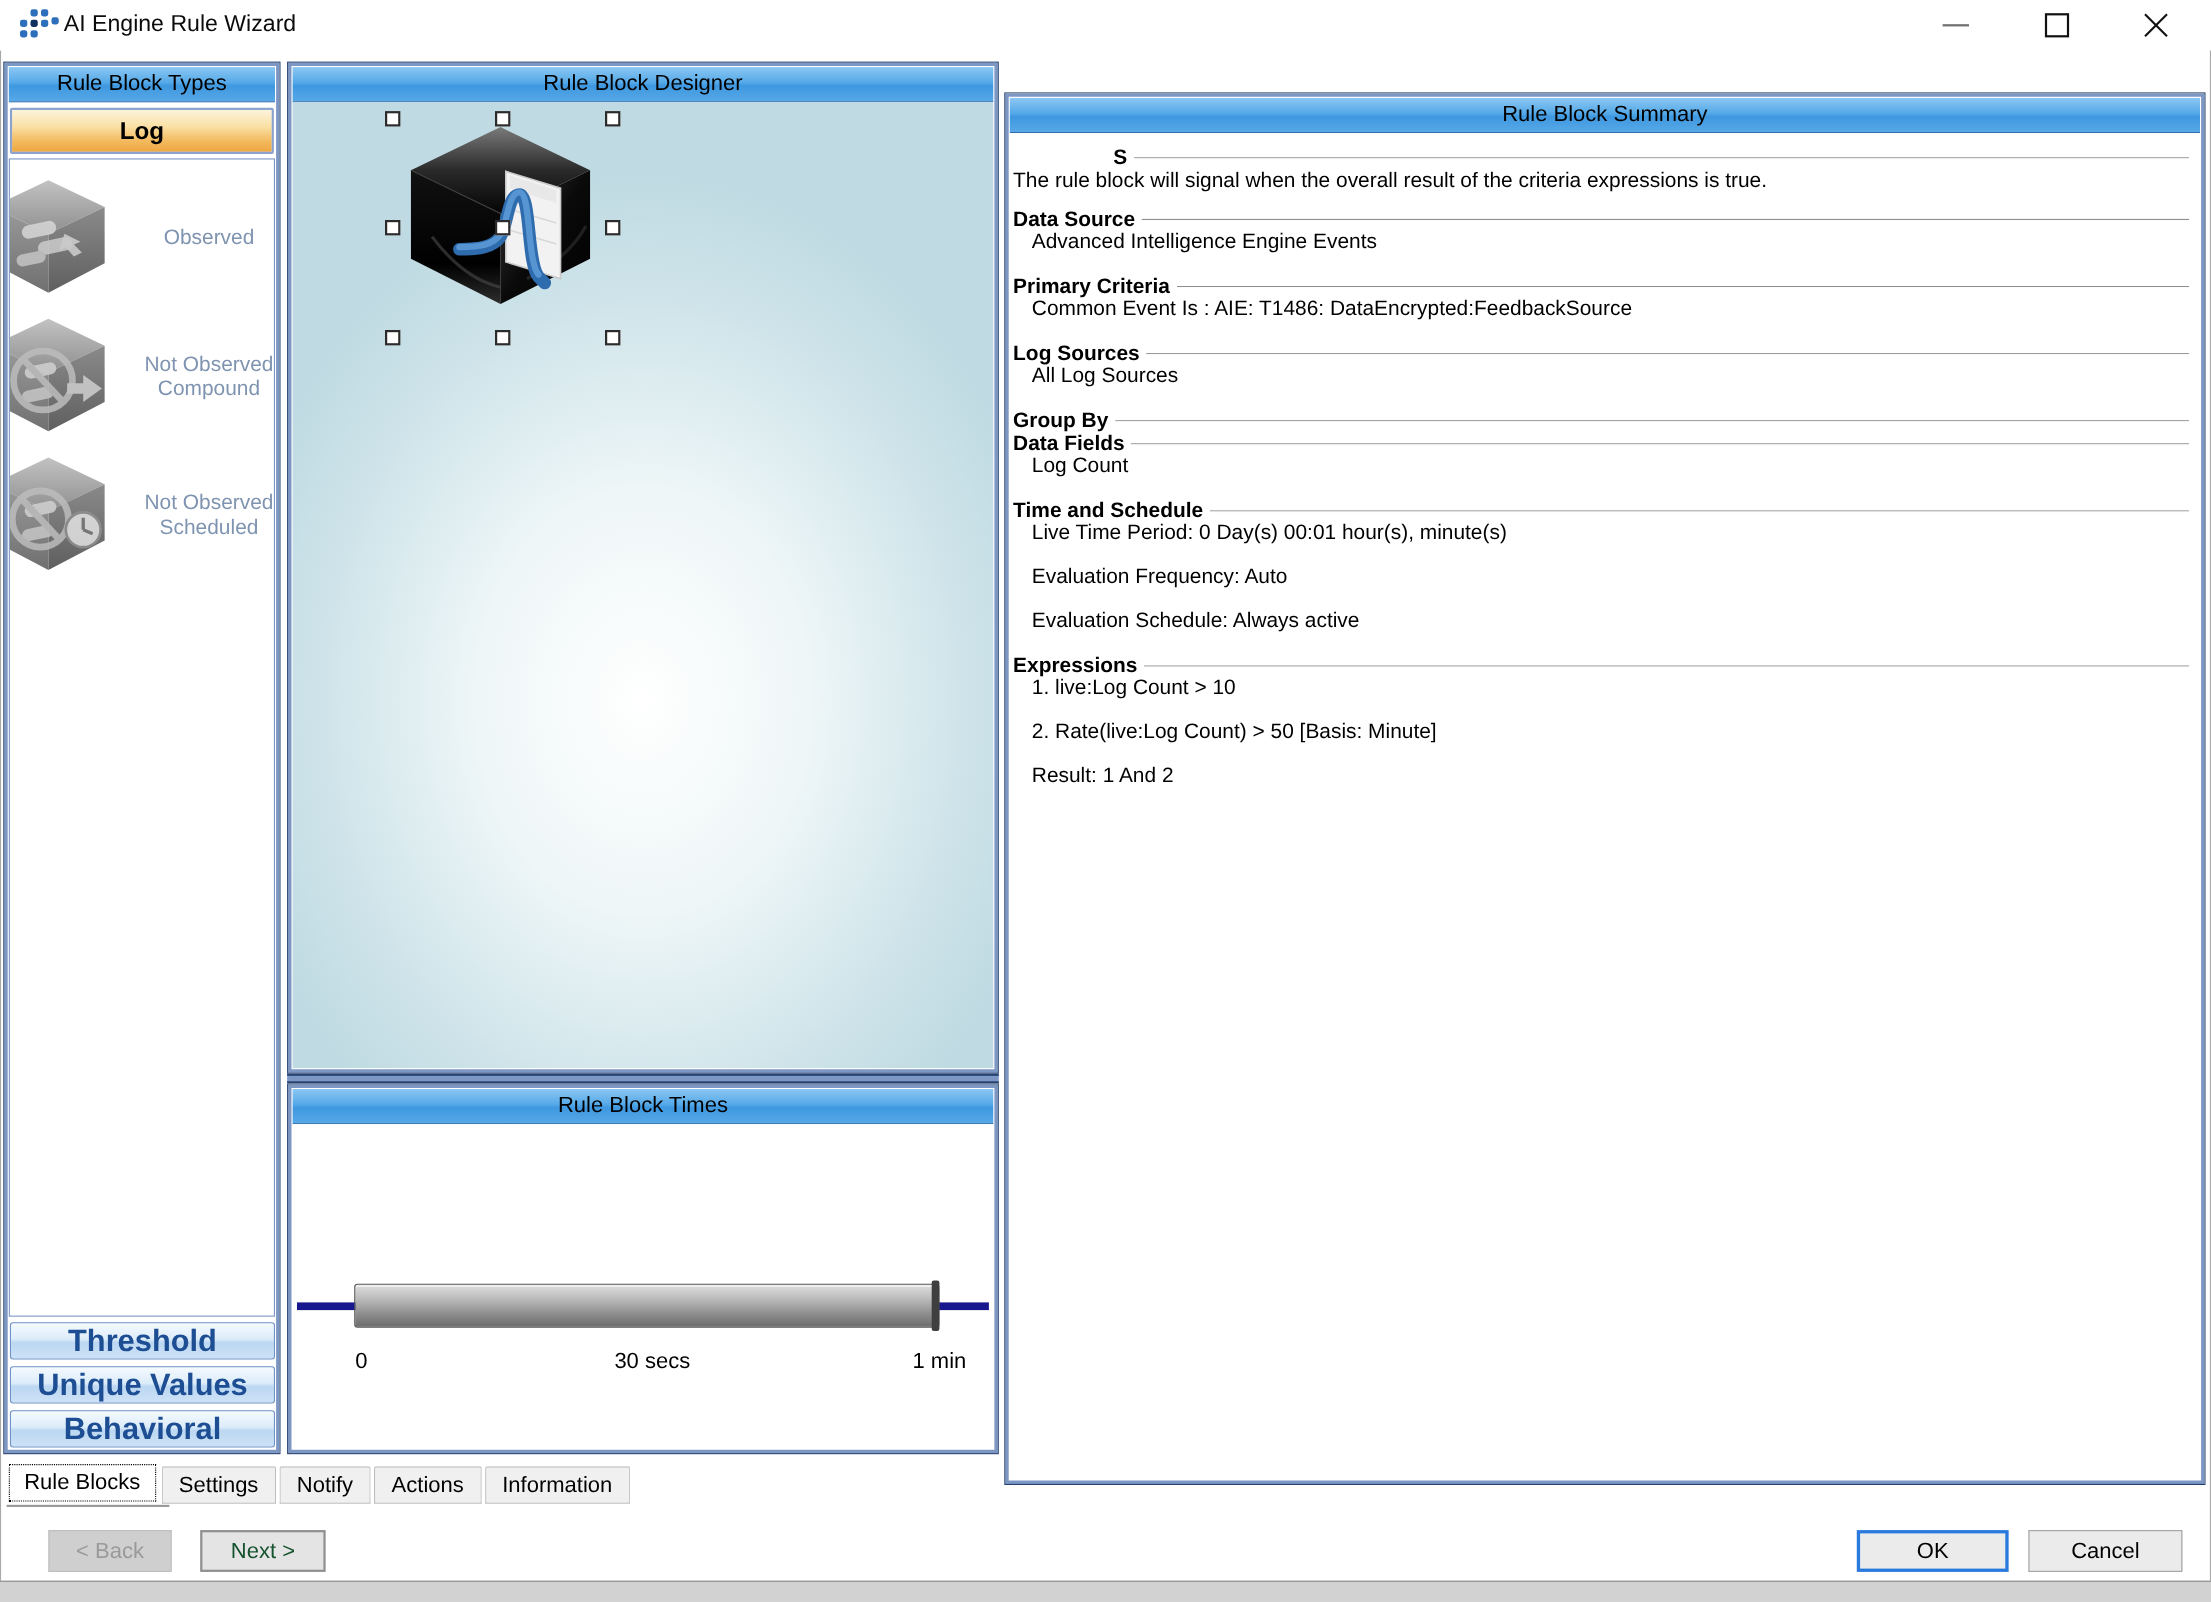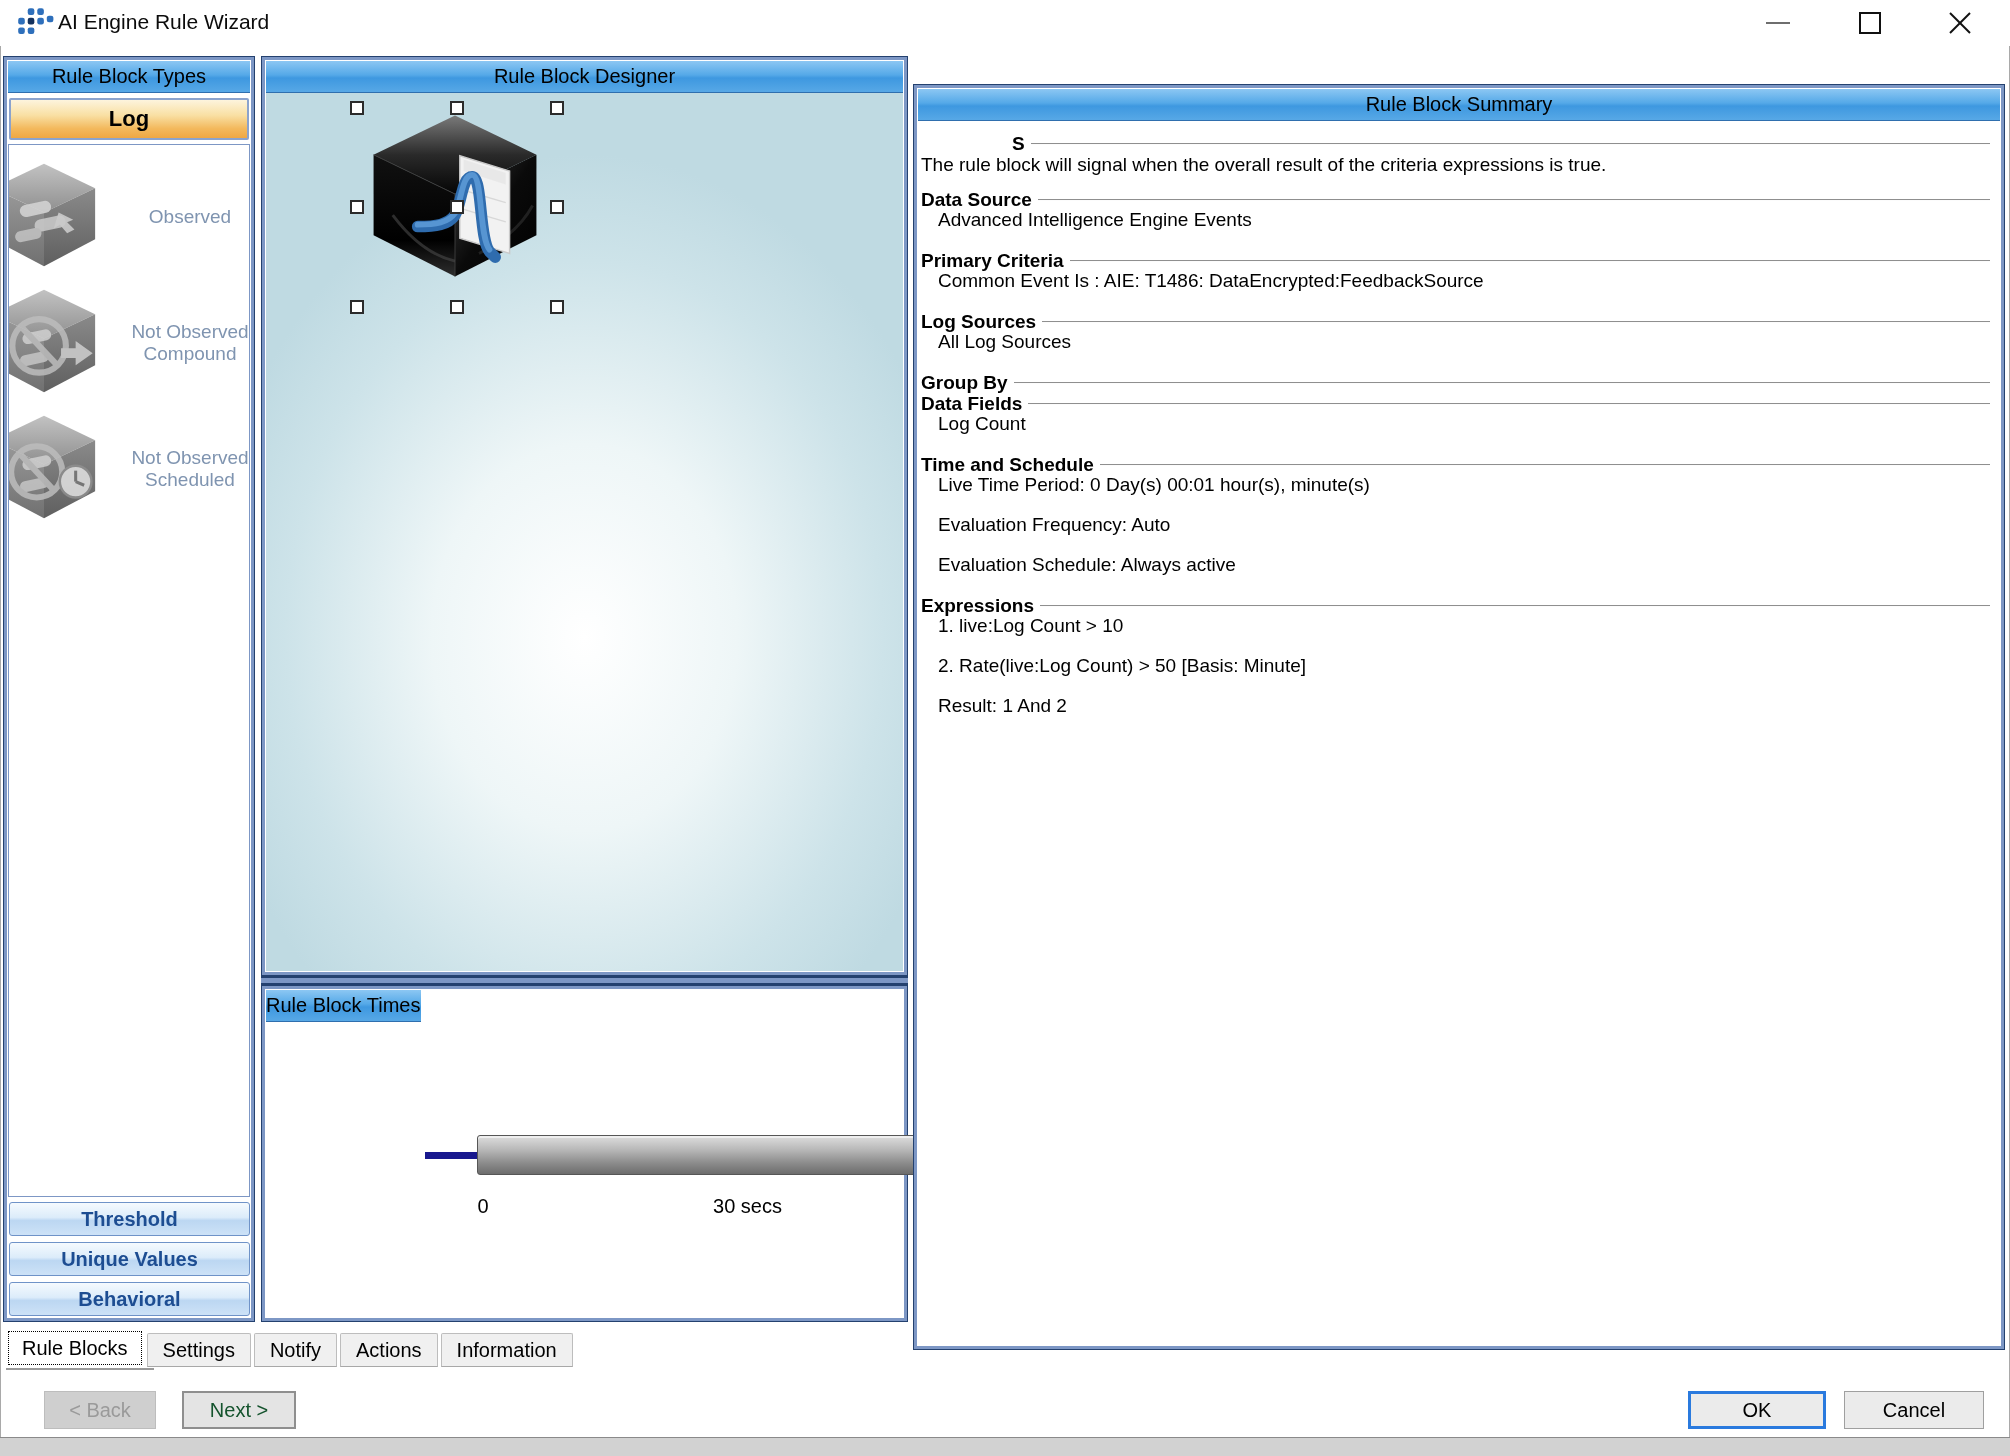--- a/index.html
+++ b/index.html
@@ -57,21 +57,21 @@
     overflow:hidden;
     display:flex; flex-direction:column; align-items:center;
     margin-bottom:5px;
   }
   .type-item { display:flex; flex-direction:row; align-items:center; margin-top:14px; }
   .type-icon { width:122px; height:112px; }
   .type-label { width:170px; text-align:center; color:#7f94b0; font-size:19px; line-height:22px; margin-top:4px; }
   .cat-btn {
     height:34px; margin:0 0 6px 1px;
     display:flex; align-items:center; justify-content:center;
-    font-size:20px; font-weight:bold; color:#1d4d92;
+    font-size:28px; font-weight:bold; color:#1d4d92;
     background:linear-gradient(180deg,#f5fafe 0%,#dcecfa 45%,#bcd7f2 55%,#cde2f7 100%);
     border:1px solid #6f93c8; border-radius:3px;
     cursor:pointer;
   }
   .cat-btn:last-child { margin-bottom:1px; }
 
   
   #designer-panel { left:261px; top:56px; width:647px; height:920px; display:flex; flex-direction:column; padding:4px; }
   #designer-panel .panel-header { margin:0; }
   .designer-body {
@@ -80,21 +80,21 @@
       radial-gradient(ellipse 60% 55% at 50% 62%, #ffffff 0%, #eef6f7 40%, #cde3e9 78%, #bfdae2 100%);
   }
   .handle {
     position:absolute; width:14px; height:14px;
     background:#fff; border:2px solid #2b2b2b;
   }
   .cube-wrap { position:absolute; left:98px; top:16px; width:182px; height:172px; }
 
   
   #panel-sep { position:absolute; left:261px; top:976px; width:647px; height:9px; background:#7d97c5; border-top:2px solid #24416f; border-bottom:2px solid #24416f; }
-  #times-panel { left:261px; top:985px; width:647px; height:337px; display:flex; flex-direction:row; padding:4px; }
+  #times-panel { left:261px; top:985px; width:647px; height:337px; display:flex; flex-direction:column; padding:4px; }
   #times-panel .panel-header { margin:0; }
   .times-body { position:relative; flex:1 1 auto; background:#fff; }
   .time-axis { position:absolute; left:4px; right:4px; top:162px; height:7px; background:#18188e; }
   .time-bar {
     position:absolute; left:56px; top:145px; width:532px; height:40px;
     background:linear-gradient(180deg,#dedede 0%,#b9b9b9 35%,#8d8d8d 70%,#6d6d6d 100%);
     border:1px solid #565656; border-radius:3px;
     box-shadow: inset 0 2px 0 #efefef;
     cursor:ew-resize;
   }

